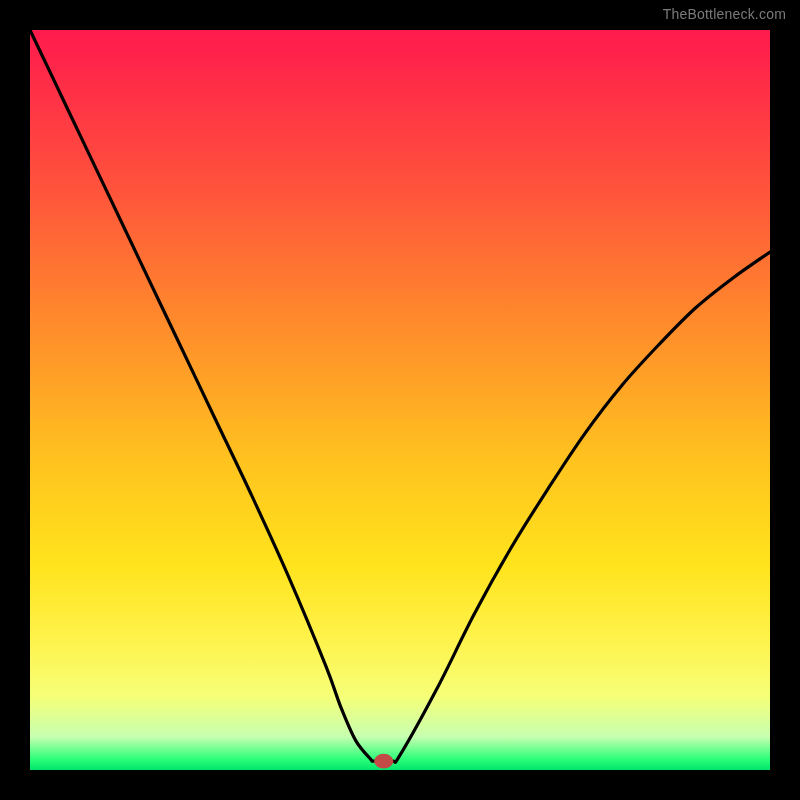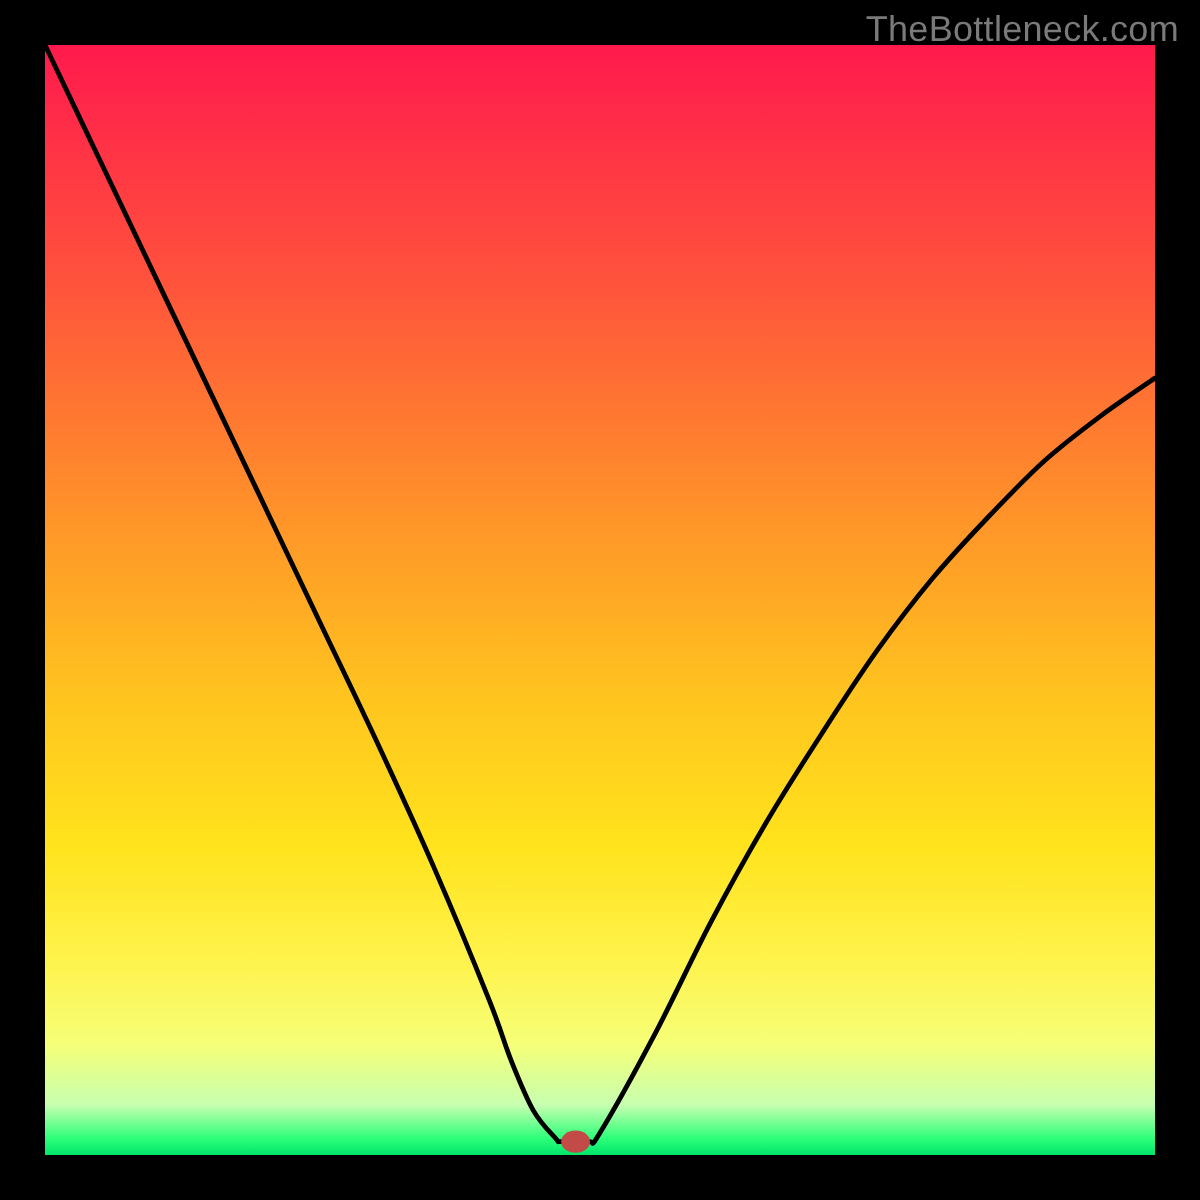--- a/index.html
+++ b/index.html
@@ -24,21 +24,21 @@
     top: 30px;
     width: 740px;
     height: 740px;
     overflow: hidden;
   }
   .watermark {
     position: absolute;
     top: 6px;
     right: 14px;
     color: #7a7a7a;
-    font-size: 24px;
+    font-size: 14px;
     font-weight: 500;
     letter-spacing: 0.2px;
     user-select: none;
   }
   svg {
     display: block;
   }
 </style>
 </head>
 <body>

